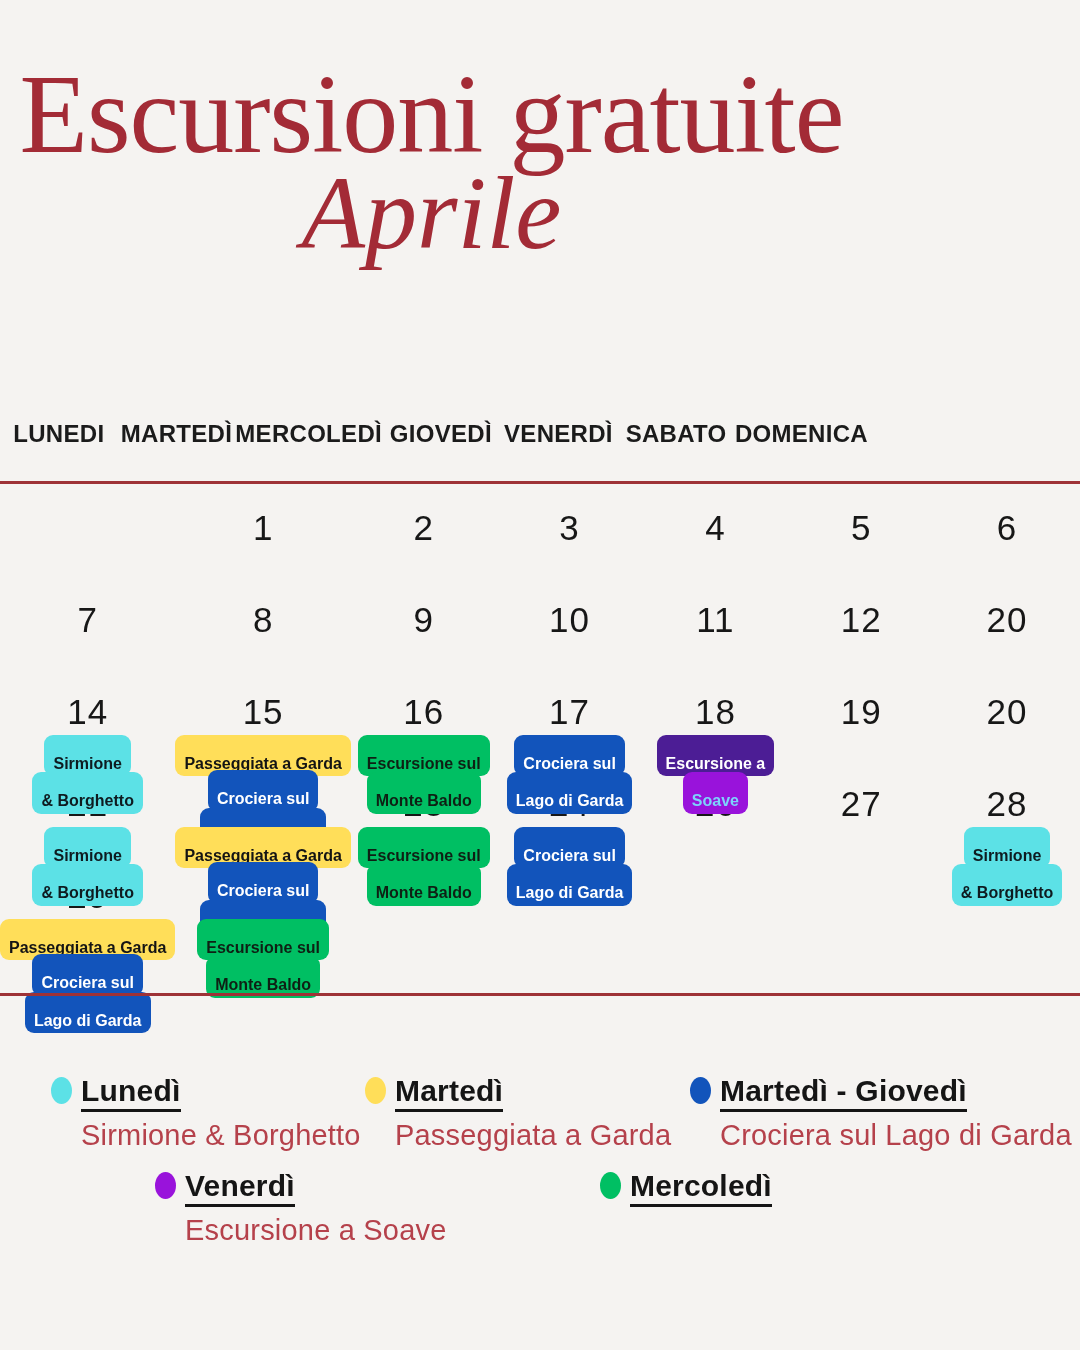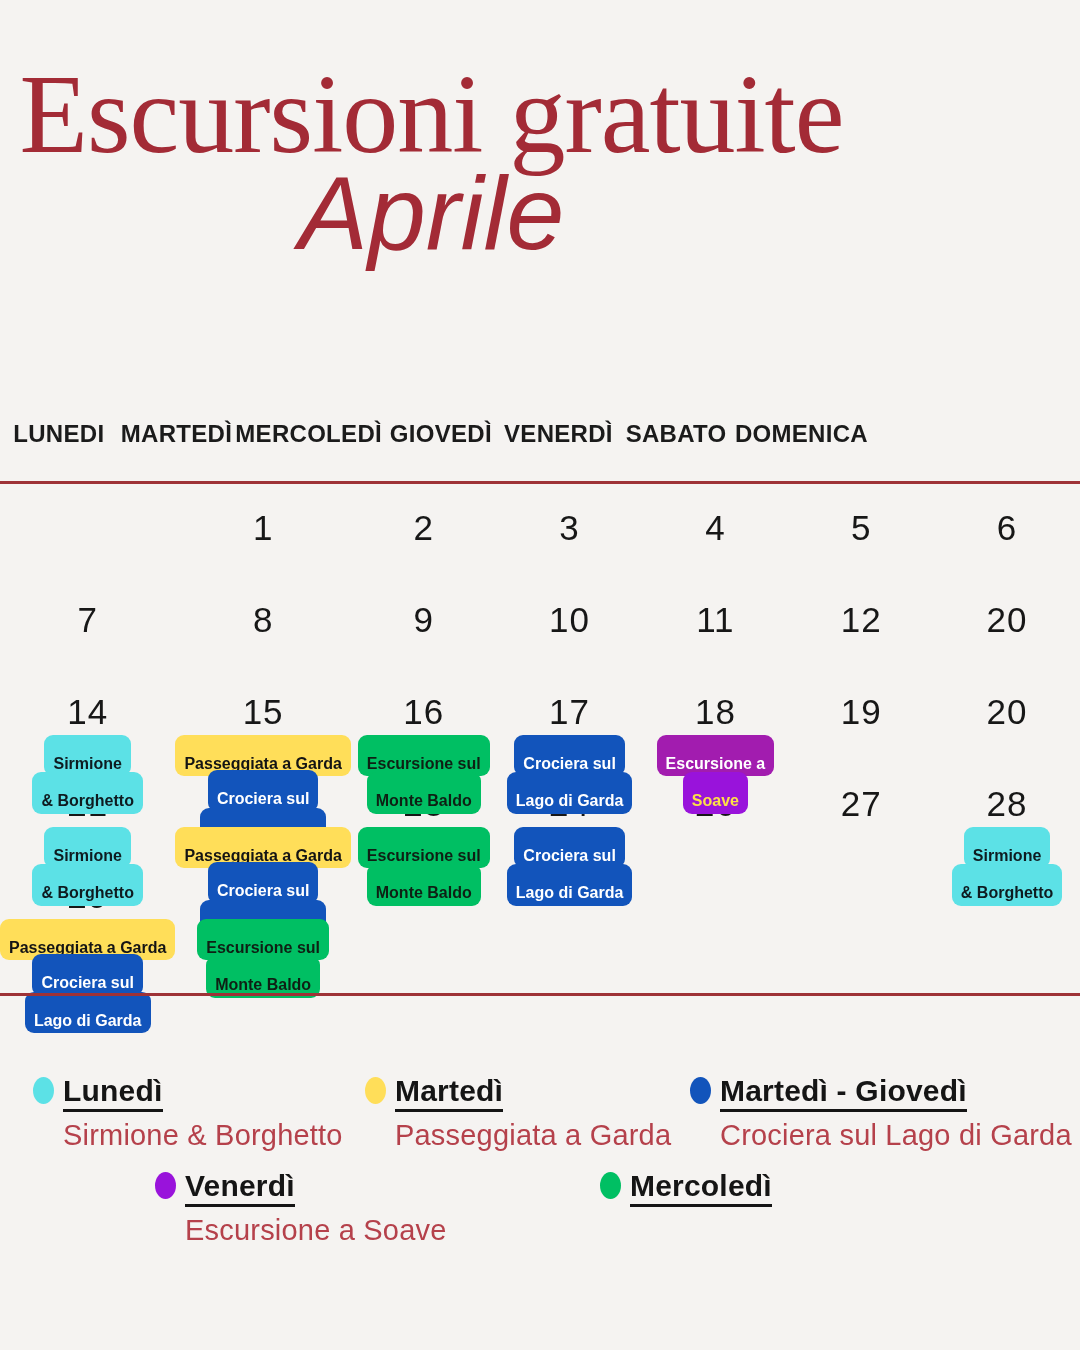--- a/index.html
+++ b/index.html
@@ -9,21 +9,21 @@
     font-family:"Liberation Sans",sans-serif;
     -webkit-font-smoothing:antialiased;
   }
   
   .title-wrap{position:absolute;top:52px;left:0;width:863px;text-align:center;color:var(--title_red,#A32B36);}
   .title-main{
     font-family:"Liberation Serif",serif;font-size:112px;font-weight:400;
     line-height:1.12;margin:0;letter-spacing:-1px;
   }
   .title-sub{
-    font-family:Liberation Sans, sans-serif;font-style:italic;font-size:104px;font-weight:400;
+    font-family:Liberation Serif, serif;font-style:italic;font-size:104px;font-weight:400;
     line-height:1;margin:-16px 0 0 0;
   }
   
   .day-headers{position:absolute;top:420px;left:0;width:868px;display:grid;grid-template-columns:repeat(7,1fr);}
   .day-header{
     text-align:center;font-weight:700;font-size:24px;color:#1b1b1b;letter-spacing:0.3px;
   }
   
   .rule{position:absolute;left:0;width:1080px;height:3px;background:var(--rule_red,#9E3237);}
   .rule-top{top:481px;}
@@ -51,21 +51,21 @@
   .legend-top{display:flex;flex-direction:row;align-items:flex-start;}
   .legend-dot{width:21px;height:27px;border-radius:50%;margin-right:9px;margin-top:2px;flex:0 0 auto;}
   .legend-label{
     font-size:30px;font-weight:700;color:#151515;line-height:1.05;
     border-bottom:3px solid #151515;padding-bottom:2px;letter-spacing:0.2px;
   }
   .legend-desc{
     margin-left:30px;margin-top:7px;
     font-size:29px;color:var(--desc_red,#B5414B);letter-spacing:0.2px;
   }
-  .pos-0-0{left:33px;top:15px;}
+  .pos-0-0{left:51px;top:15px;}
   .pos-0-1{left:365px;top:15px;}
   .pos-0-2{left:690px;top:15px;}
   .pos-1-0{left:155px;top:110px;}
   .pos-1-1{left:600px;top:110px;}
 </style>
 </head>
 <body>
 
 <div class="title-wrap">
   <h1 class="title-main">Escursioni gratuite</h1>
@@ -154,22 +154,22 @@
     <div class="cell">
       <div class="date-num">17</div>
       <div class="badge">
         <span class="badge-line" style="background: rgb(18, 84, 187); color: rgb(255, 255, 255);">Crociera sul</span>
         <span class="badge-line" style="background: rgb(18, 84, 187); color: rgb(255, 255, 255);">Lago di Garda</span>
       </div>
     </div>
     <div class="cell">
       <div class="date-num">18</div>
       <div class="badge">
-        <span class="badge-line" style="background: #a21caf; color: rgb(255, 255, 255);">Escursione a</span>
-        <span class="badge-line" style="background: rgb(153, 19, 219); color: #fde047;">Soave</span>
+        <span class="badge-line" style="background: #4c1d95; color: rgb(255, 255, 255);">Escursione a</span>
+        <span class="badge-line" style="background: rgb(153, 19, 219); color: #7dd3fc;">Soave</span>
       </div>
     </div>
     <div class="cell">
       <div class="date-num">19</div>
     </div>
     <div class="cell">
       <div class="date-num">20</div>
     </div>
     <div class="cell">
       <div class="date-num">21</div>

